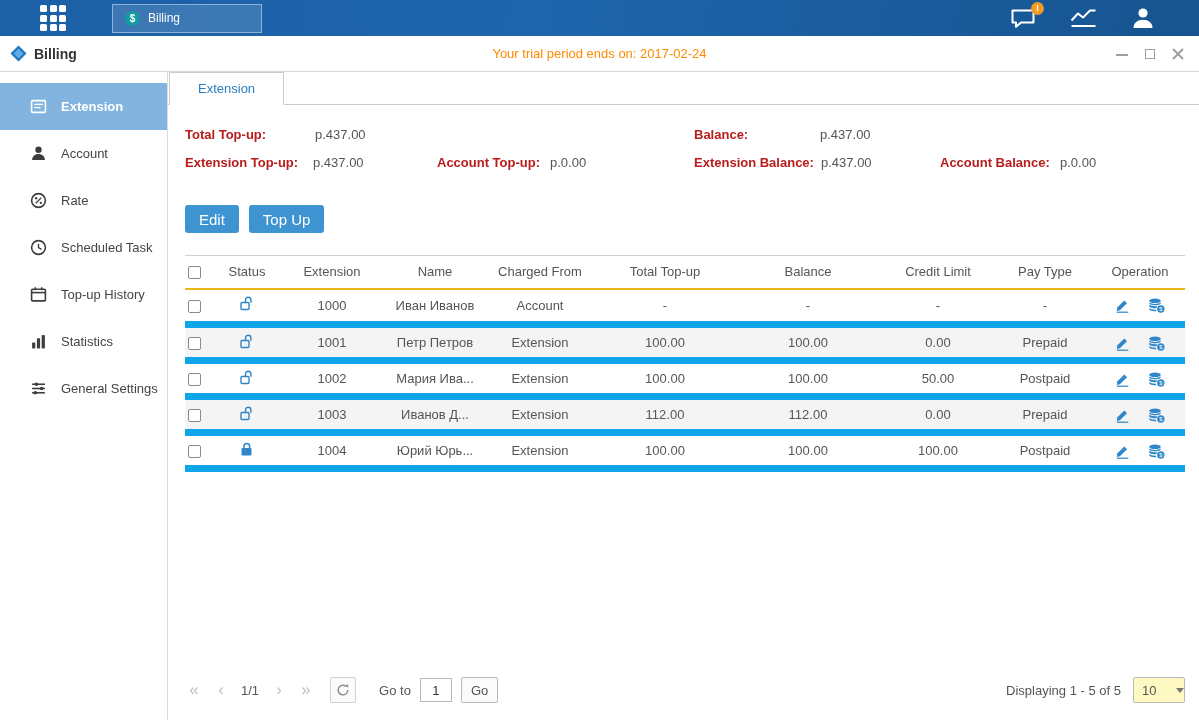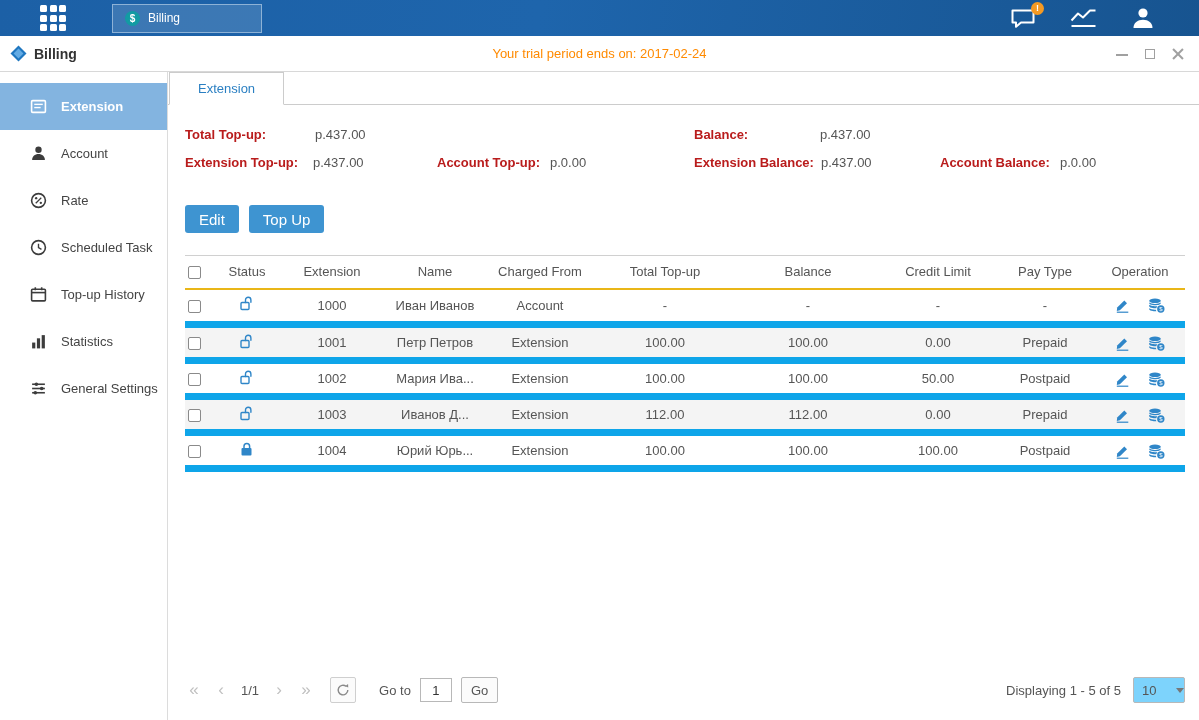--- a/index.html
+++ b/index.html
@@ -78,21 +78,21 @@
   .pg-text { color:#555; margin:16px 2px; }
   .pg-box { width:26px; height:26px; border:1px solid #cfcfcf; background:#fbfbfb; border-radius:2px;
             display:flex; align-items:center; justify-content:center; cursor:pointer; margin:0 6px; }
   .goto-label { margin-left:8px; }
   .goto-input { width:32px; height:24px; border:1px solid #b8b8b8; text-align:center; font-size:13px;
                 font-family:inherit; color:#333; }
   .go-btn { height:26px; padding:0 9px; border:1px solid #b8b8b8; background:#fbfbfb; color:#555;
             font-size:13px; font-family:inherit; border-radius:2px; cursor:pointer; }
   .pg-right { margin-left:auto; display:flex; align-items:center; gap:12px; }
   .page-size { width:52px; height:26px; border:1px solid #b8b8b8; border-radius:2px; display:flex;
-               align-items:center; justify-content:space-between; padding:0 4px 0 8px; cursor:pointer; background:#7dd3fc;gap:20px; }
+               align-items:center; justify-content:space-between; padding:0 4px 0 8px; cursor:pointer; background:#fef9c3;gap:20px; }
   .caret { width:0; height:0; border-left:4px solid transparent; border-right:4px solid transparent;
            border-top:5px solid #777; }
 </style>
 </head>
 <body>
 
 <div class="topbar">
   <div class="grid-icon">
     <span></span>
       <span></span>

